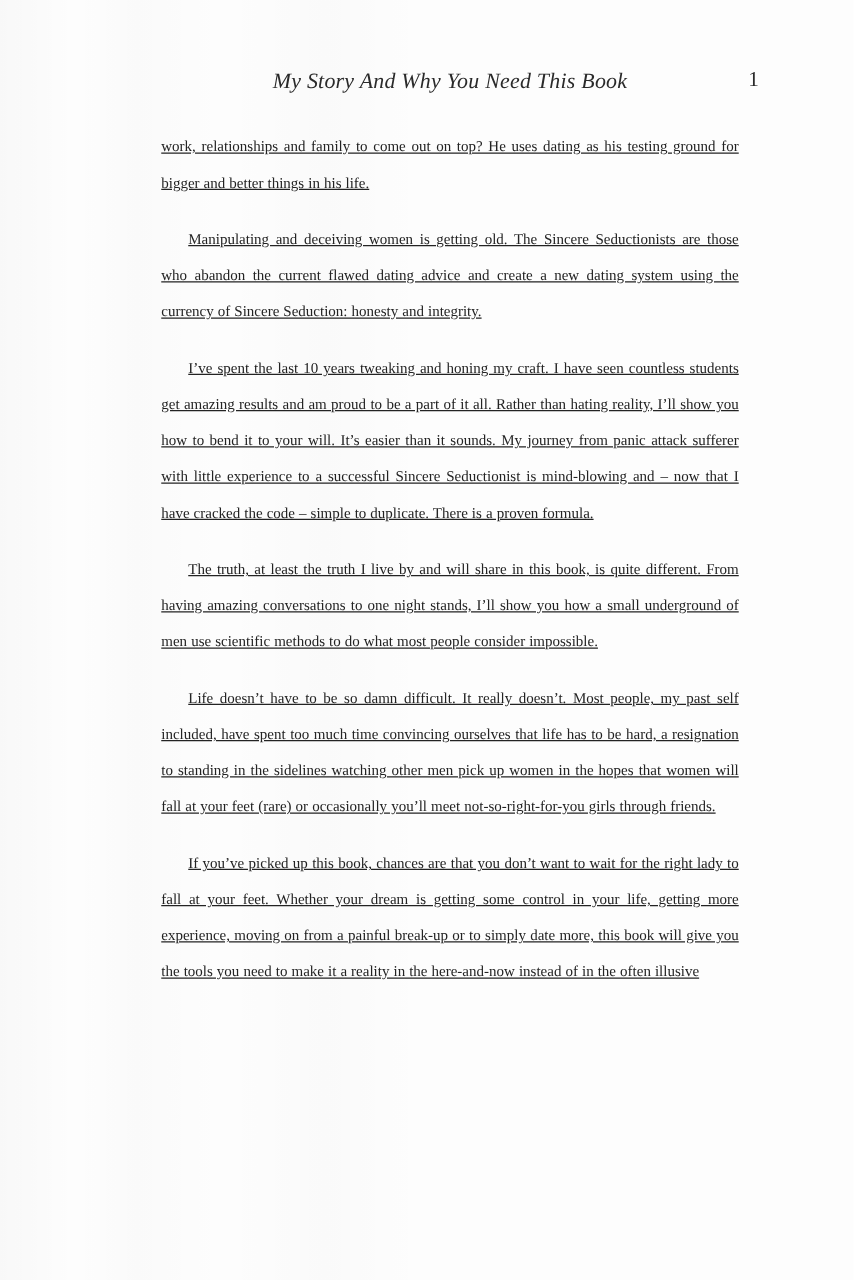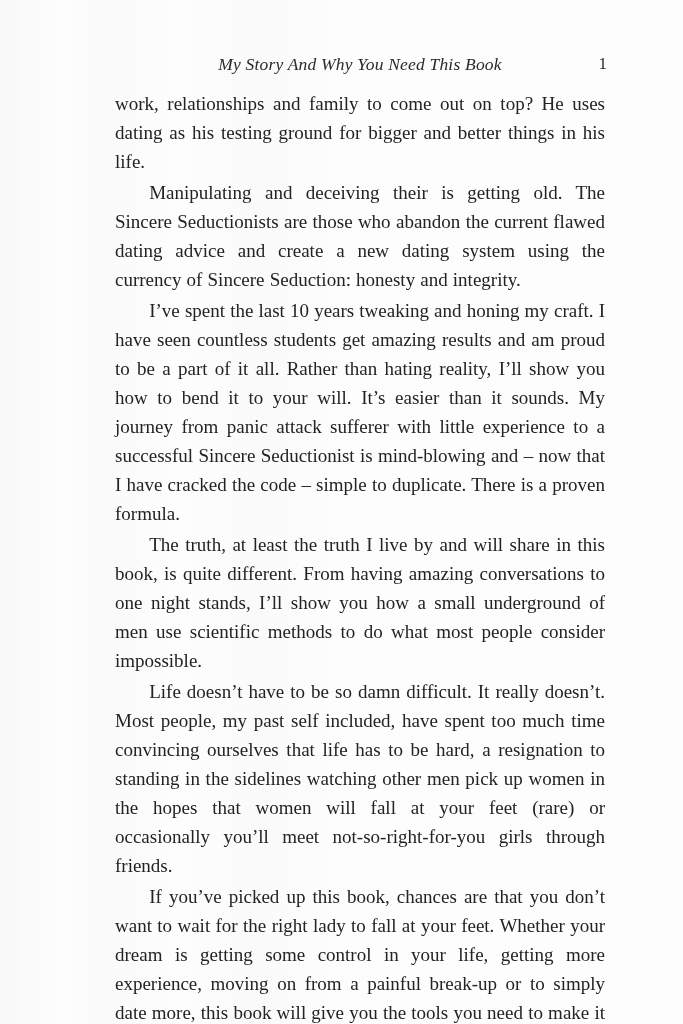--- a/index.html
+++ b/index.html
@@ -47,45 +47,46 @@
     color: #2a2a2a;
     font-style: normal;
   }
   .body-text {
     position: absolute;
     top: 87px;
     left: 113px;
     width: 494px;
   }
   .body-text p {
-    margin: 2px;
+    margin: 16px;
     padding: 0;
-    font-size: 19px;
+    font-size: 12px;
     line-height: 29px;
     text-align: justify;
     text-indent: 1.8em;
     color: #232323;
     word-spacing: 0.02em;
+    text-decoration: underline;
   }
   .body-text p.no-indent {
     text-indent: 0;
   }
 </style>
 </head>
 <body>
 
 <div class="page">
 
   <div class="running-head-row">
     <span class="running-head">My Story And Why You Need This Book</span>
     <span class="page-number">1</span>
   </div>
 
   <div class="body-text">
     <p class="no-indent">work, relationships and family to come out on top? He uses dating as his testing ground for bigger and better things in his life.</p>
-    <p>Manipulating and deceiving their is getting old. The Sincere Seductionists are those who abandon the current flawed dating advice and create a new dating system using the currency of Sincere Seduction: honesty and integrity.</p>
+    <p>Manipulating and deceiving women is getting old. The Sincere Seductionists are those who abandon the current flawed dating advice and create a new dating system using the currency of Sincere Seduction: honesty and integrity.</p>
     <p>I’ve spent the last 10 years tweaking and honing my craft. I have seen countless students get amazing results and am proud to be a part of it all. Rather than hating reality, I’ll show you how to bend it to your will. It’s easier than it sounds. My journey from panic attack sufferer with little experience to a successful Sincere Seductionist is mind-blowing and – now that I have cracked the code – simple to duplicate. There is a proven formula.</p>
     <p>The truth, at least the truth I live by and will share in this book, is quite different. From having amazing conversations to one night stands, I’ll show you how a small underground of men use scientific methods to do what most people consider impossible.</p>
     <p>Life doesn’t have to be so damn difficult. It really doesn’t. Most people, my past self included, have spent too much time convincing ourselves that life has to be hard, a resignation to standing in the sidelines watching other men pick up women in the hopes that women will fall at your feet (rare) or occasionally you’ll meet not-so-right-for-you girls through friends.</p>
     <p>If you’ve picked up this book, chances are that you don’t want to wait for the right lady to fall at your feet. Whether your dream is getting some control in your life, getting more experience, moving on from a painful break-up or to simply date more, this book will give you the tools you need to make it a reality in the here-and-now instead of in the often illusive</p>
   </div>
 
 </div>
 
 </body></html>

